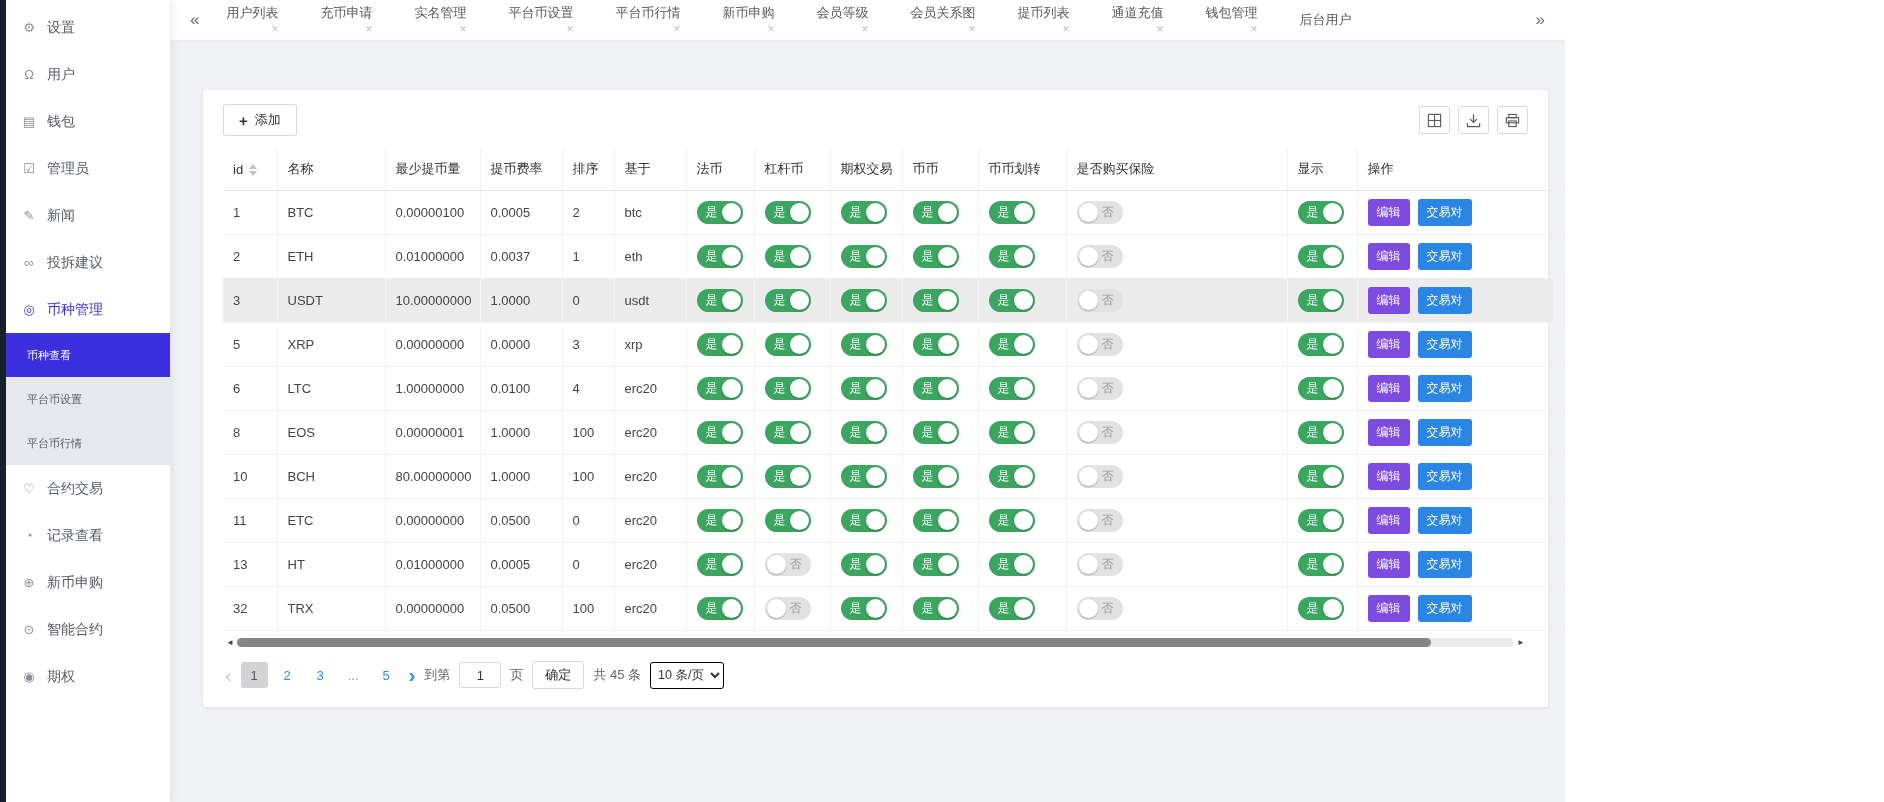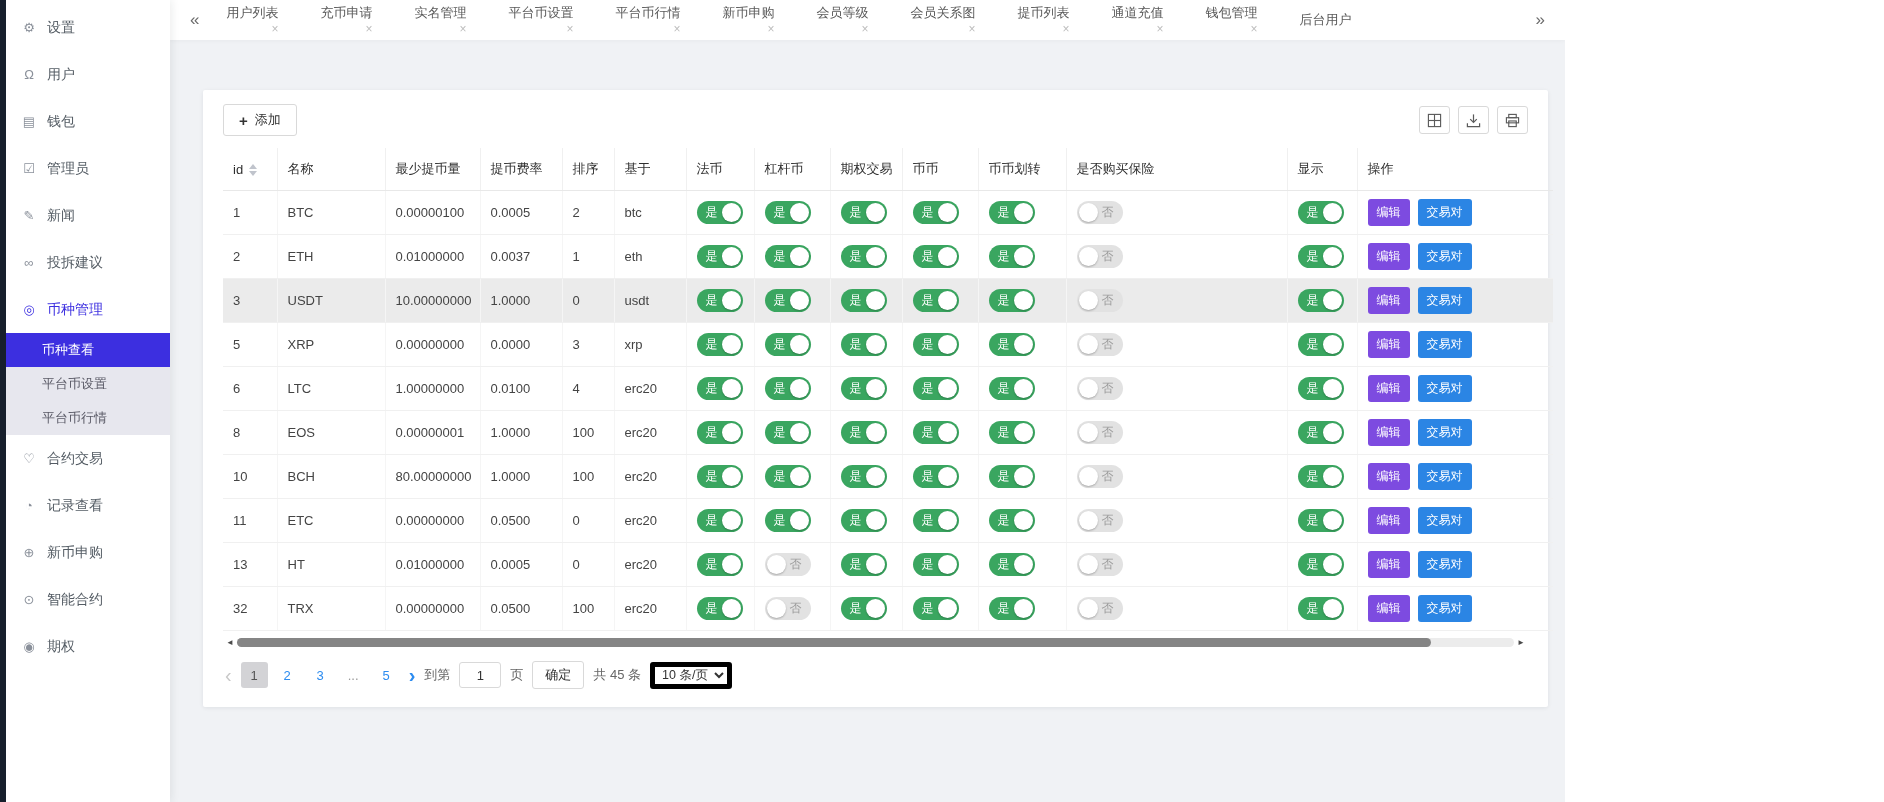--- a/index.html
+++ b/index.html
@@ -17,22 +17,22 @@
   .sidebar-rail { width: 6px; background: var(--sidebar-rail, #171f2c); }
   .sidebar-menu { flex: 1; padding-top: 4px; }
   .menu-item {
     height: 47px; display: flex; align-items: center; gap: 10px;
     padding-left: 15px; font-size: 14px; color: #545c64; cursor: pointer; white-space: nowrap;
   }
   .menu-item .mi-icon { width: 16px; text-align: center; color: #8a909a; font-size: 13px; }
   .menu-item.active-parent, .menu-item.active-parent .mi-icon { color: var(--accent, #3c2fe0); }
   .submenu { background: #e7e7ee; }
   .submenu-item {
-    height: 34px; display: flex; align-items: center; padding-left: 36px;
-    font-size: 13px; color: #5a5a66; cursor: pointer; white-space: nowrap;
+    height: 44px; display: flex; align-items: center; padding-left: 21px;
+    font-size: 11px; color: #5a5a66; cursor: pointer; white-space: nowrap;
   }
   .submenu-item.active { background: var(--accent, #3c2fe0); color: #fff; }
 
   
   .main { flex: 1; display: flex; flex-direction: column; background: var(--content-bg, #f0f2f5); min-width: 0; }
   .tabbar {
     height: 40px; background: #fff; display: flex; align-items: center;
     padding: 0 14px; flex-shrink: 0; box-shadow: 0 1px 4px rgba(0,0,0,.04); position: relative; z-index: 2;
   }
   .tab-scroll { color: #6b6b6b; font-size: 17px; cursor: pointer; padding: 0 6px; user-select: none; }
@@ -122,21 +122,21 @@
   .pg-num.dots { color: #999; cursor: default; }
   .pg-input {
     width: 42px; height: 26px; border: 1px solid #d9d9d9; border-radius: 3px; text-align: center;
     font-size: 13px; color: #333; font-family: inherit;
   }
   .pg-confirm {
     height: 28px; padding: 0 12px; background: #fff; border: 1px solid #d9d9d9; border-radius: 3px;
     font-size: 13px; color: #333; cursor: pointer; font-family: inherit;
   }
   .pg-select {
-    height: 27px; border: 5px solid #000000; border-radius: 3px; background: #fff;
+    height: 27px; border: 1px solid #000000; border-radius: 3px; background: #fff;
     font-size: 12.5px; color: #333; font-family: inherit; padding: 0 3px; cursor: pointer;
   }
 </style>
 </head>
 <body>
 
 <div class="app">
 
   <aside class="sidebar">
     <div class="sidebar-rail"></div>

